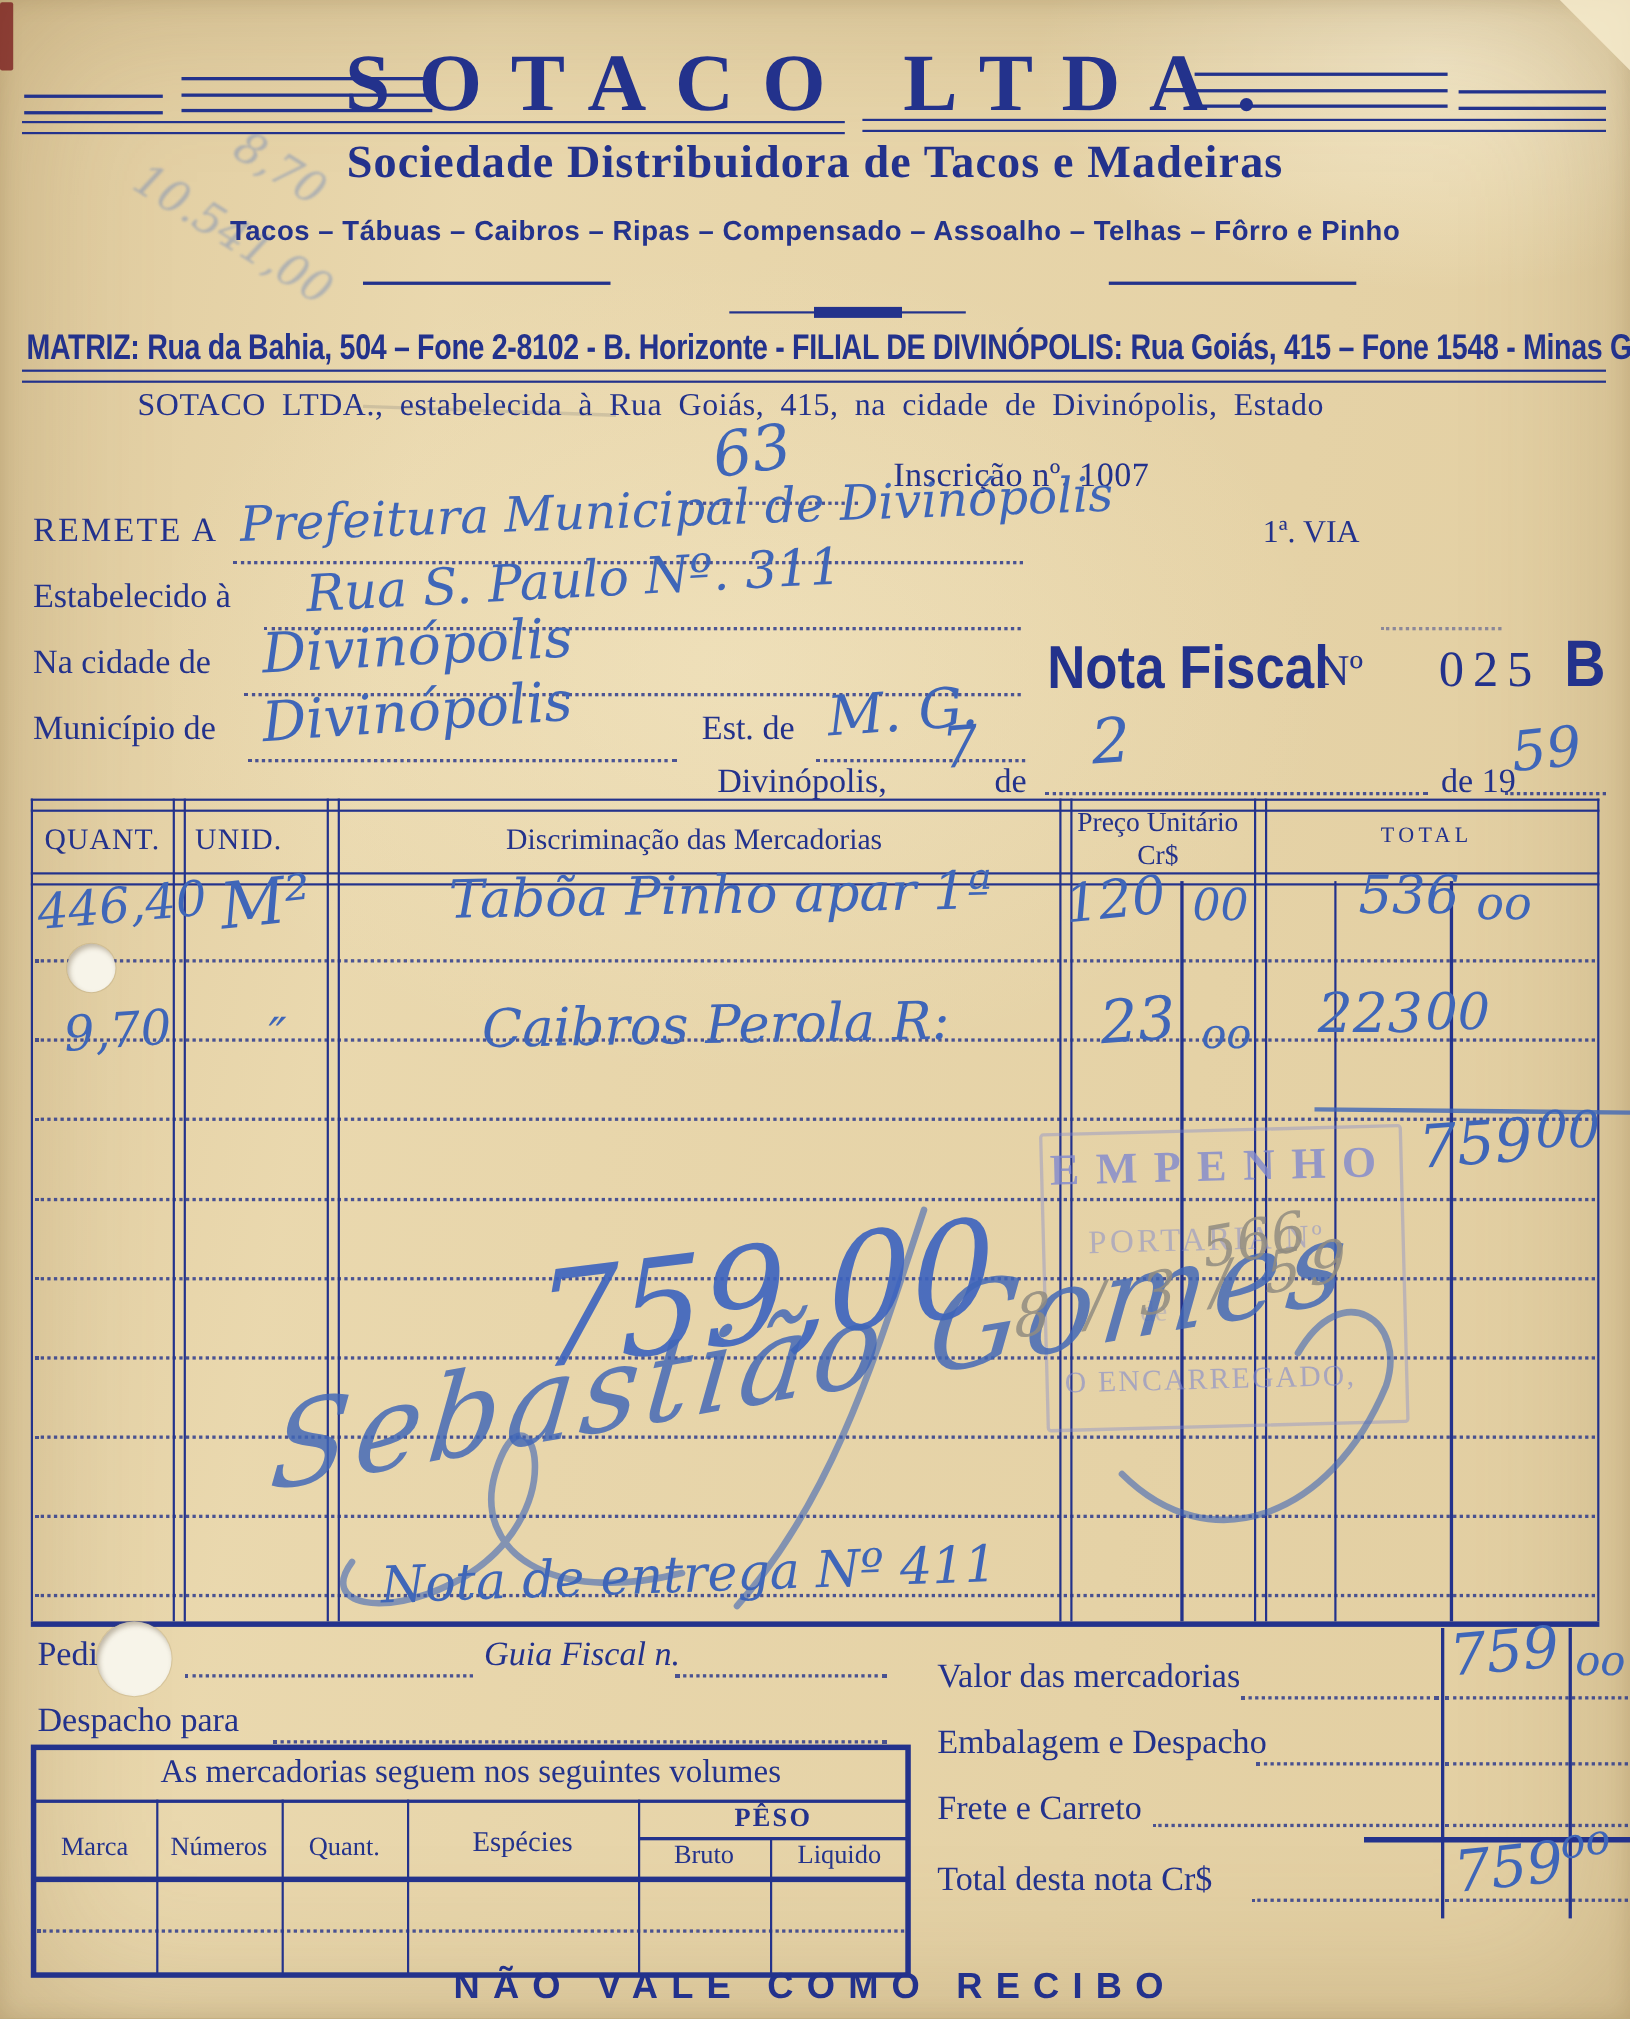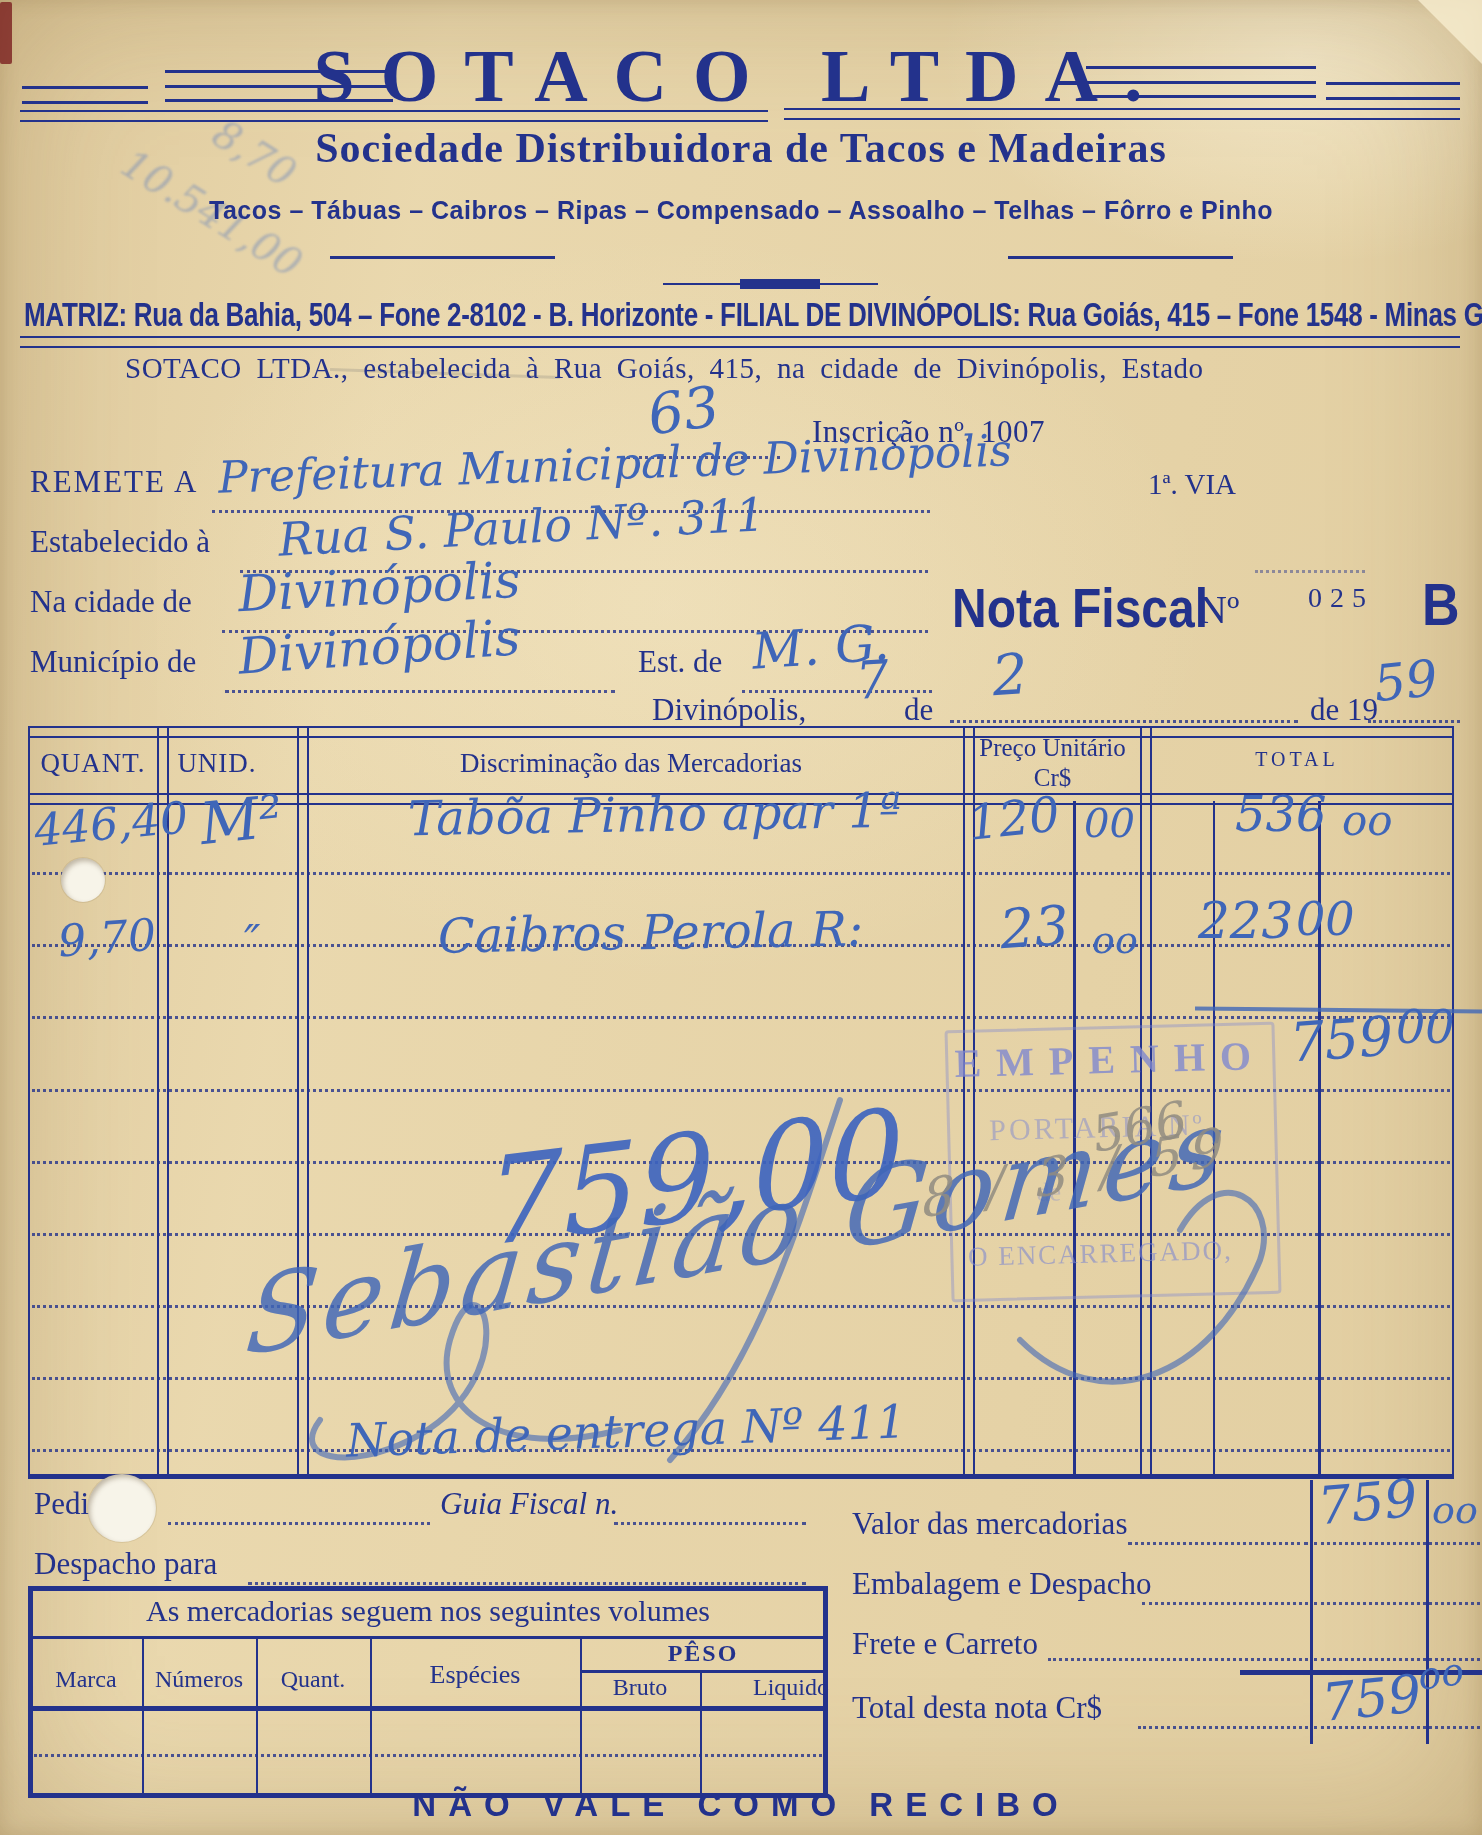--- a/index.html
+++ b/index.html
@@ -102,21 +102,21 @@
   <div class="dotl" style="left:240px;top:570px;width:688px;"></div>
   <div class="hw" style="left:278px;top:500px;font-size:46px;transform:rotate(-3deg);">Rua  S.  Paulo  Nº. 311</div>
 
   <div class="lbl serif" style="left:30px;top:584px;font-size:31px;">Na cidade de</div>
   <div class="dotl" style="left:222px;top:630px;width:706px;"></div>
   <div class="hw" style="left:238px;top:558px;font-size:50px;transform:rotate(-3deg);">Divinópolis</div>
 
   <div class="lbl sans b" style="left:952px;top:576px;font-size:48px;transform:scaleY(1.15);transform-origin:top left;letter-spacing:0;">Nota Fiscal</div>
   <div class="lbl serif" style="left:1198px;top:586px;font-size:40px;">Nº</div>
   <div class="dotl" style="left:1255px;top:570px;width:110px;opacity:.45;"></div>
-  <div class="lbl serif" style="left:1308px;top:582px;font-size:28px;letter-spacing:8px;">025</div>
+  <div class="lbl serif" style="left:1308px;top:582px;font-size:46px;letter-spacing:8px;">025</div>
   <div class="lbl sans b" style="left:1422px;top:570px;font-size:52px;transform:scaleY(1.15);transform-origin:top left;">B</div>
 
   <div class="lbl serif" style="left:30px;top:644px;font-size:31px;">Município de</div>
   <div class="dotl" style="left:225px;top:690px;width:390px;"></div>
   <div class="hw" style="left:238px;top:618px;font-size:50px;transform:rotate(-4deg);">Divinópolis</div>
   <div class="lbl serif" style="left:638px;top:644px;font-size:31px;">Est.  de</div>
   <div class="dotl" style="left:742px;top:690px;width:190px;"></div>
   <div class="hw" style="left:752px;top:618px;font-size:50px;transform:rotate(-4deg);">M. G.</div>
 
   <div class="lbl serif" style="left:652px;top:692px;font-size:31px;">Divinópolis,</div>
@@ -218,21 +218,21 @@
   <div class="vline" style="left:370px;top:1636px;height:158px;"></div>
   <div class="vline" style="left:580px;top:1636px;height:158px;"></div>
   <div class="lbl serif" style="left:30px;width:112px;top:1666px;text-align:center;font-size:24px;">Marca</div>
   <div class="lbl serif" style="left:142px;width:114px;top:1666px;text-align:center;font-size:24px;">Números</div>
   <div class="lbl serif" style="left:256px;width:114px;top:1666px;text-align:center;font-size:24px;">Quant.</div>
   <div class="lbl serif" style="left:370px;width:210px;top:1660px;text-align:center;font-size:26px;">Espécies</div>
   <div class="lbl serif b" style="left:580px;width:246px;top:1640px;text-align:center;font-size:24px;letter-spacing:2px;">PÊSO</div>
   <div class="hline" style="left:580px;top:1670px;width:246px;"></div>
   <div class="vline" style="left:700px;top:1670px;height:124px;"></div>
   <div class="lbl serif" style="left:580px;width:120px;top:1674px;text-align:center;font-size:24px;">Bruto</div>
-  <div class="lbl serif" style="left:732px;width:126px;top:1674px;font-size:24px;padding-left:21px;">Liquido</div>
+  <div class="lbl serif" style="left:700px;width:126px;top:1674px;text-align:center;font-size:24px;">Liquido</div>
   <div class="hline heavy" style="left:30px;top:1706px;width:796px;"></div>
   <div class="dotl" style="left:34px;top:1754px;width:788px;"></div>
 
   <div class="vline w3" style="left:1310px;top:1480px;height:264px;"></div>
   <div class="vline w3" style="left:1426px;top:1480px;height:264px;"></div>
 
   <div class="lbl serif" style="left:852px;top:1506px;font-size:31px;">Valor  das  mercadorias</div>
   <div class="dotl" style="left:1128px;top:1542px;width:180px;"></div>
   <div class="dotl" style="left:1314px;top:1542px;width:166px;"></div>
   <div class="hw" style="left:1318px;top:1472px;font-size:52px;transform:rotate(-5deg);">759</div>

